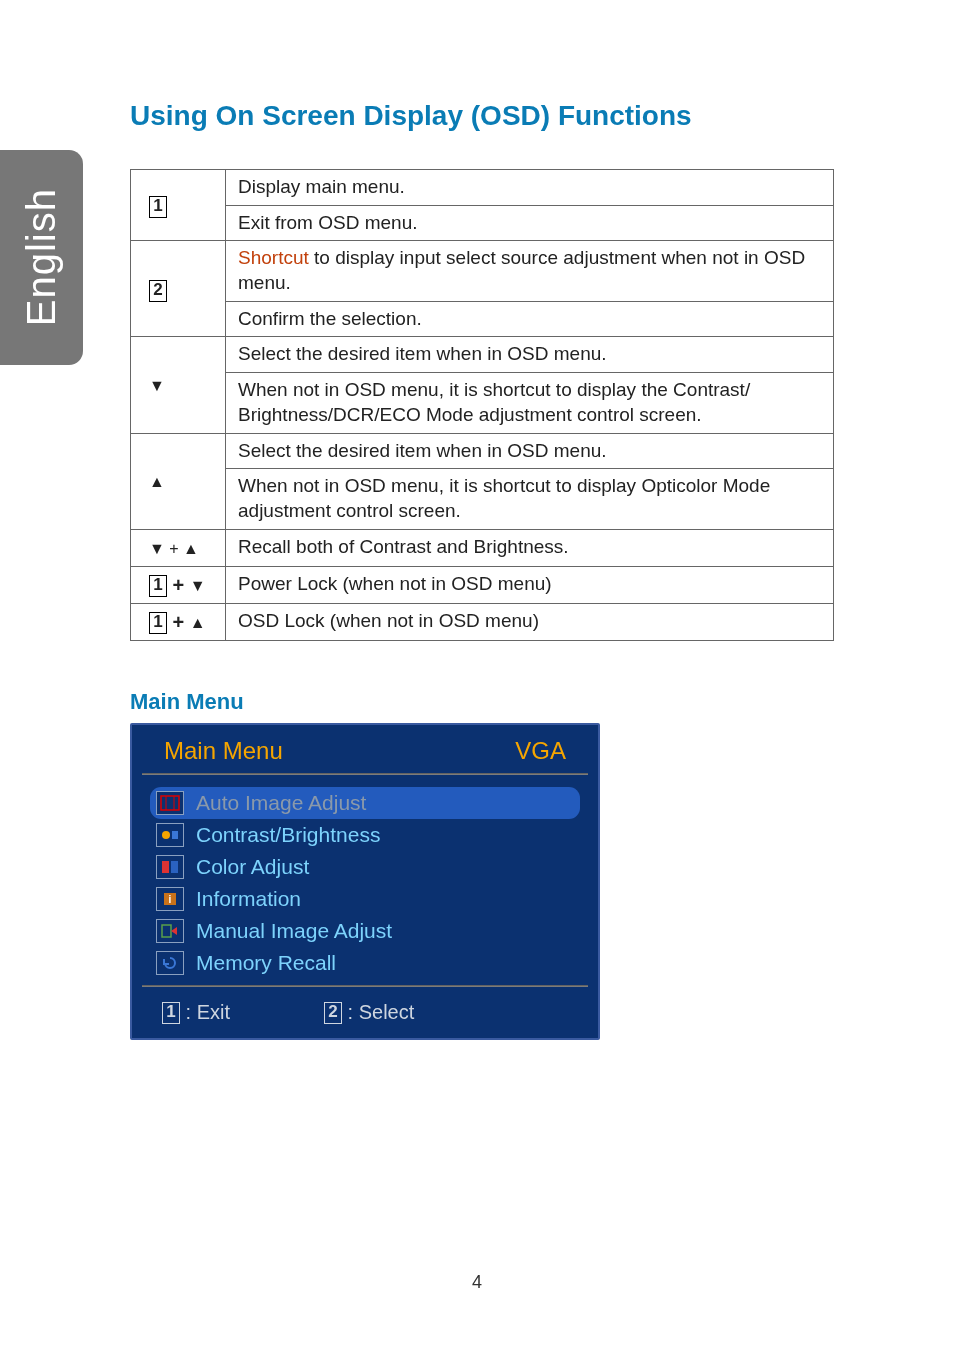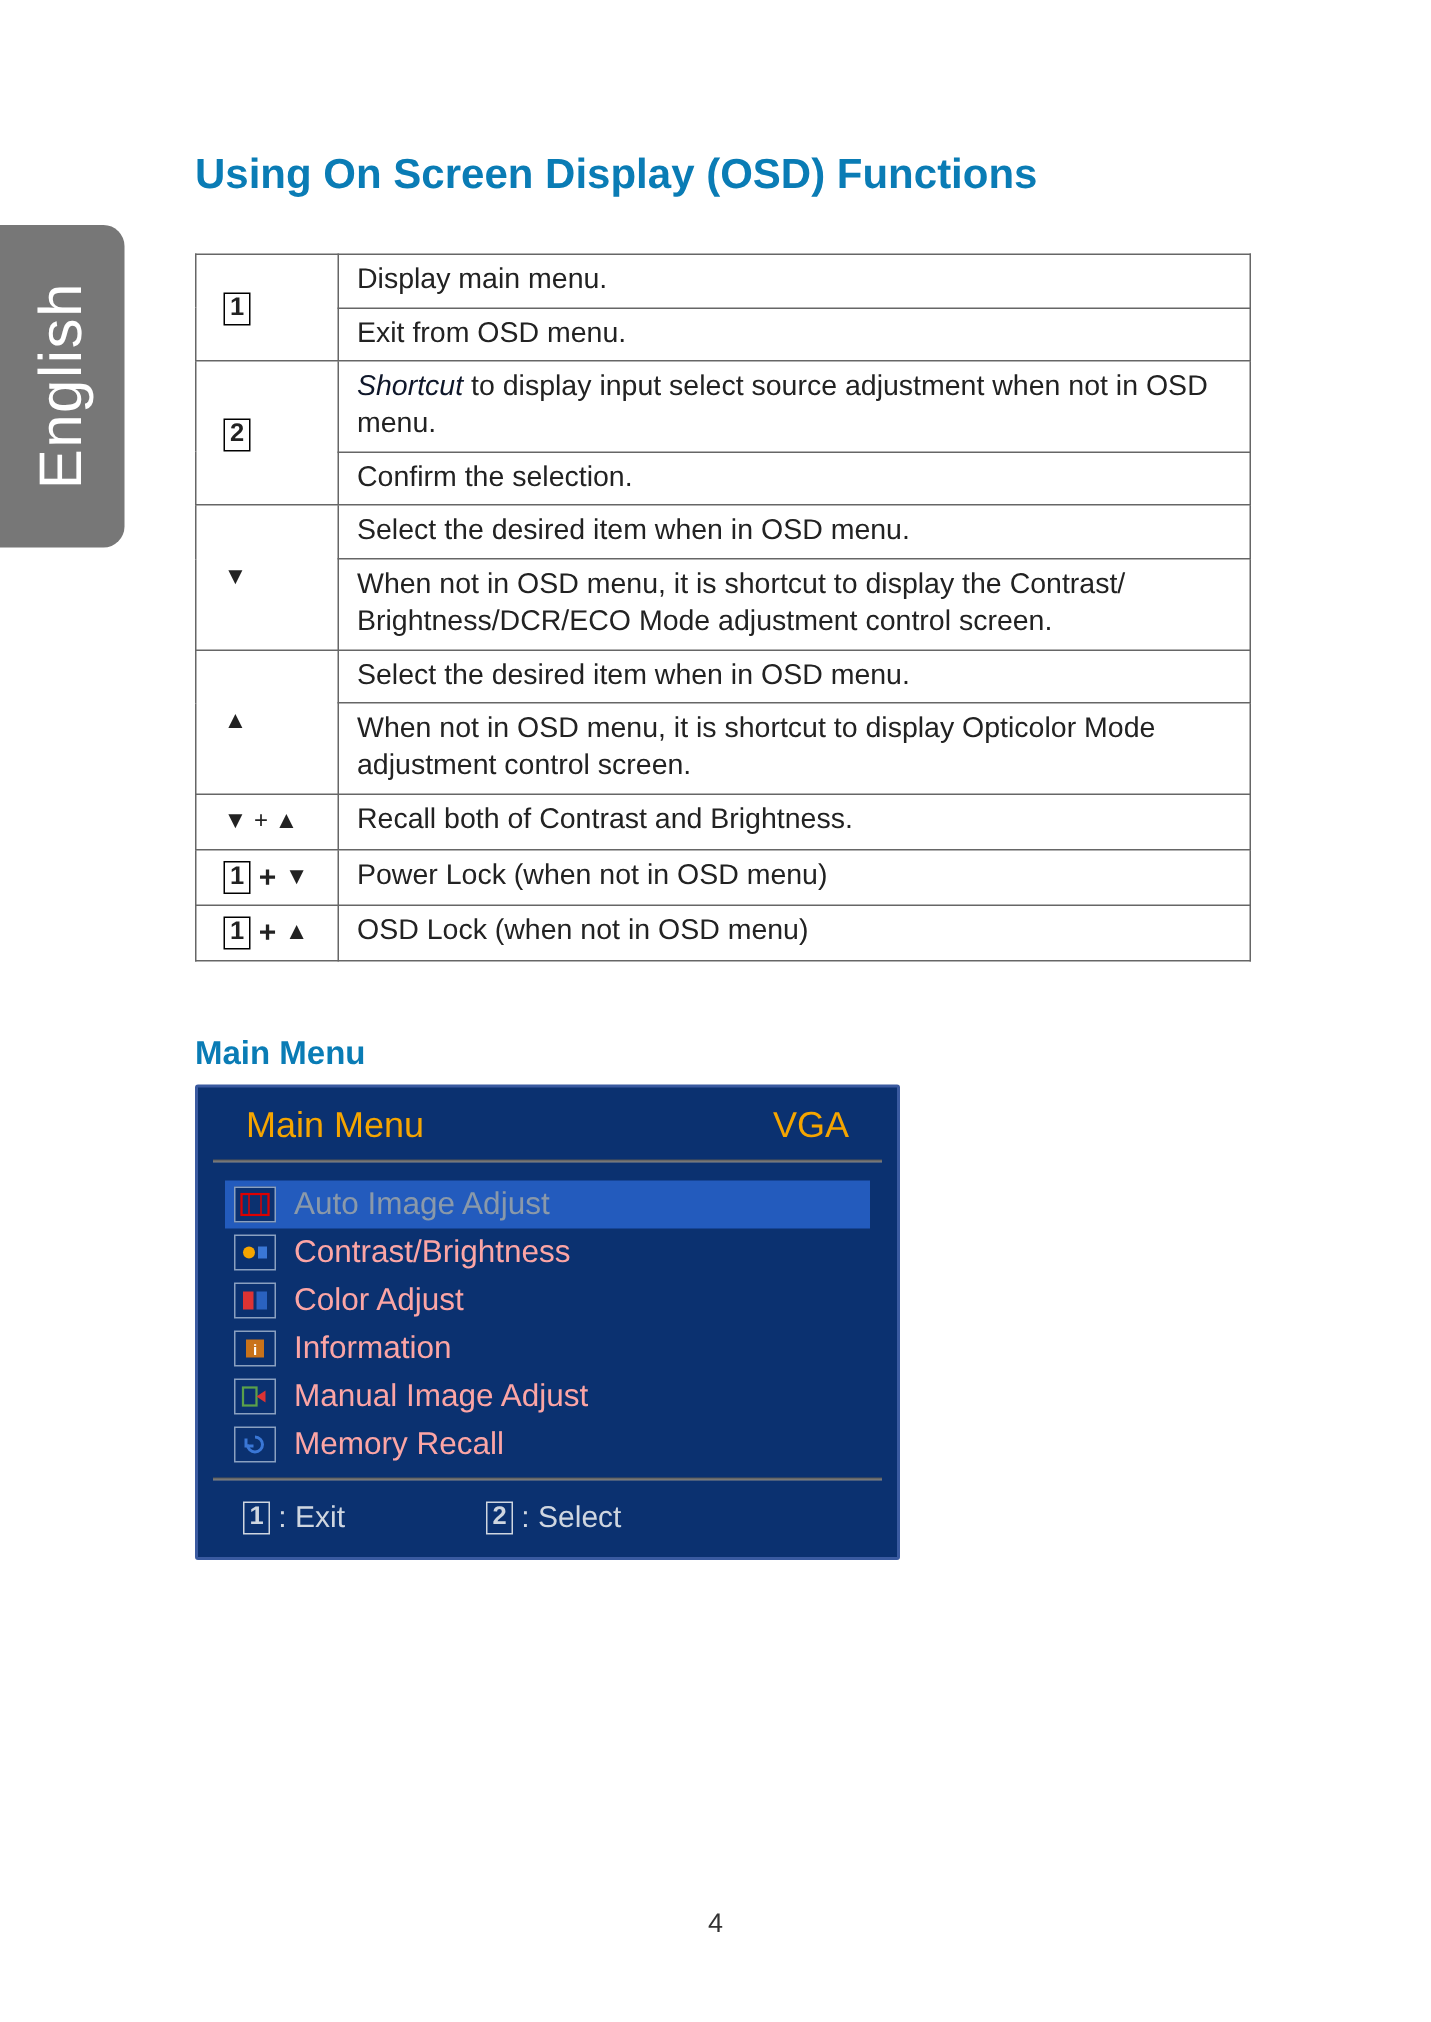--- a/index.html
+++ b/index.html
@@ -66,21 +66,21 @@
     border: 1.5px solid #000;
     width: 18px;
     height: 22px;
     line-height: 18px;
     text-align: center;
     font-weight: bold;
     font-size: 17px;
     vertical-align: middle;
   }
   .tri { font-size: 16px; vertical-align: middle; }
-  .shortcut-word { color: #0f172a; font-style: italic; }
+  .shortcut-word { color: #c2410c; }
   .section-title {
     color: #0a7cb5;
     font-size: 22px;
     font-weight: bold;
     margin-top: 48px;
     margin-bottom: 8px;
   }
   
   .osd-menu {
     width: 470px;
@@ -106,34 +106,35 @@
     padding: 6px 18px 6px 18px;
   }
   .osd-item {
     display: flex;
     align-items: center;
     padding: 4px 6px;
     gap: 12px;
   }
   .osd-item.selected {
     background: #235bbd;
+    border-radius: 11px;
   }
   .osd-item.selected .osd-label { color: #8a99aa; }
   .osd-icon {
     width: 28px;
     height: 24px;
     border: 1px solid #8aa0c0;
     display: flex;
     align-items: center;
     justify-content: center;
     font-size: 14px;
     background: #0b3170;
   }
   .osd-label {
-    color: #fca5a5;
+    color: #7dd3fc;
     font-size: 21px;
   }
   .osd-bottom {
     display: flex;
     padding: 8px 29px 12px 30px;
     color: #cfd6e0;
     font-size: 20px;
     gap: 94px;
   }
   .osd-bottom .boxed-num {

